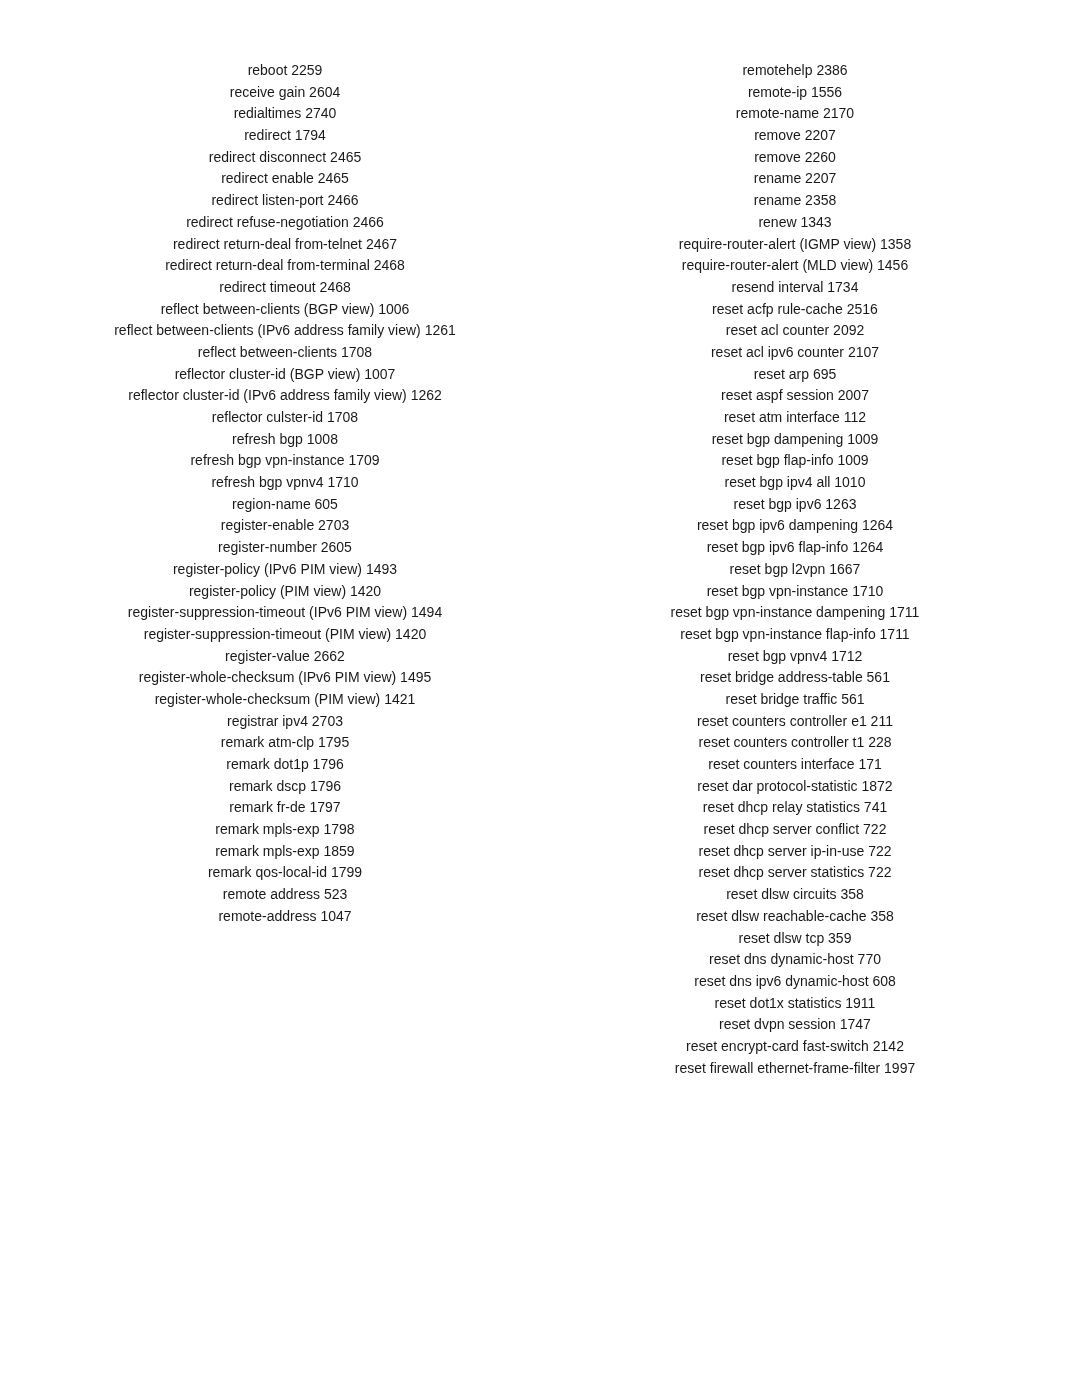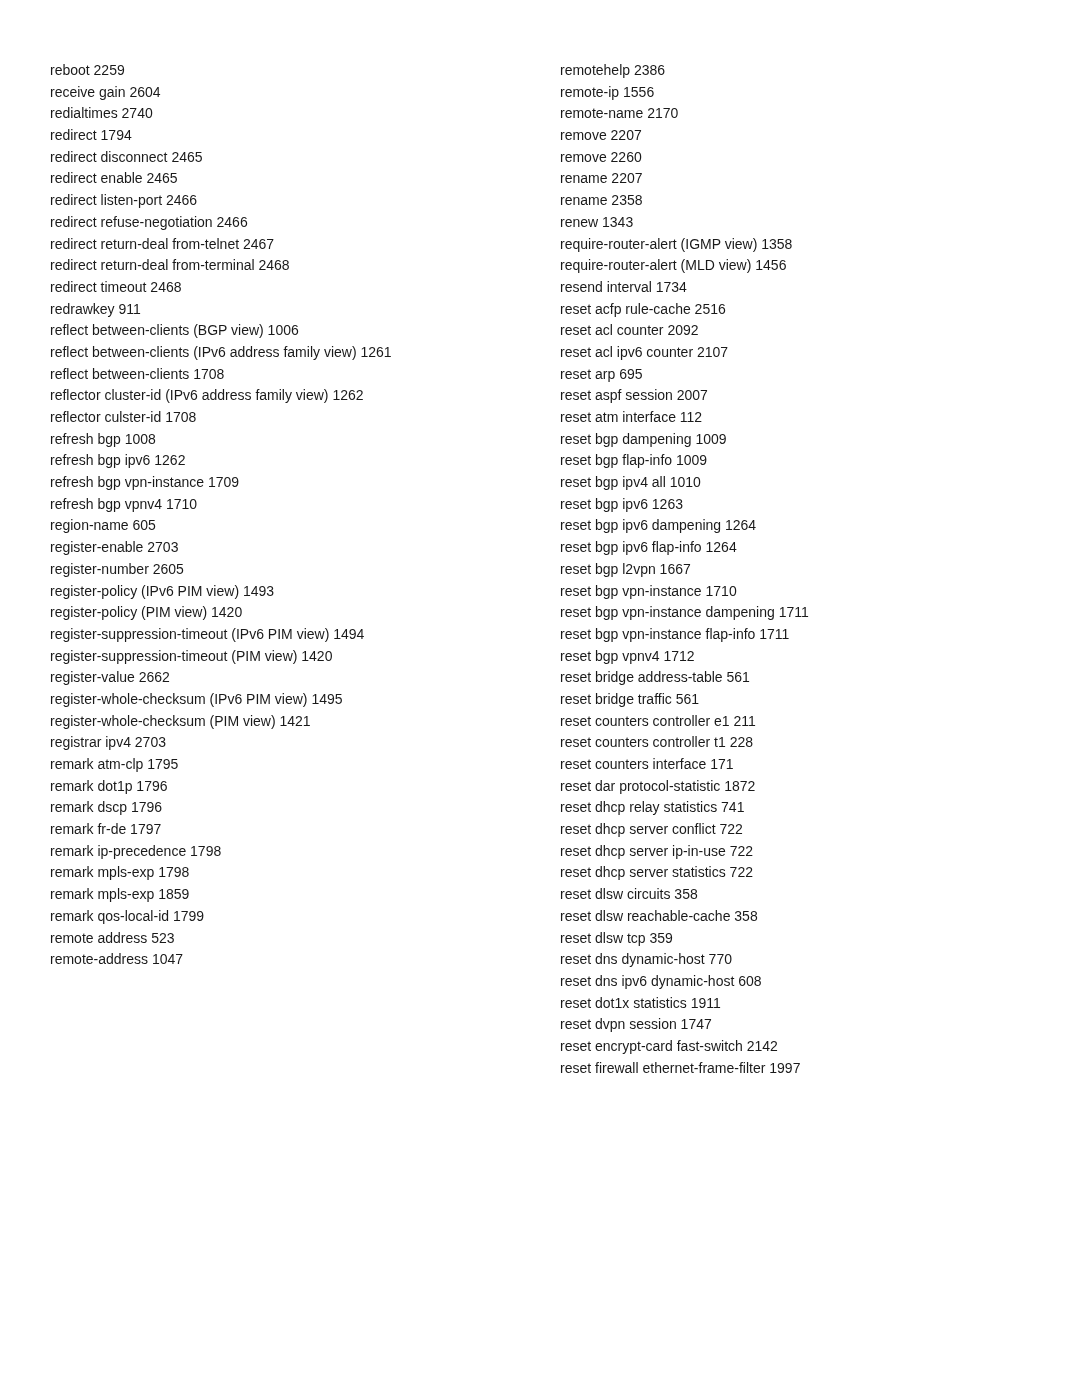--- a/index.html
+++ b/index.html
@@ -18,20 +18,21 @@
     .page-container {
       padding: 60px 50px 60px 50px;
       display: flex;
       gap: 0;
     }
     .column {
       flex: 1;
       display: flex;
       flex-direction: column;
       gap: 0;
+      text-align: center;
     }
     .left-column {
       padding-right: 30px;
     }
     .right-column {
       padding-left: 10px;
     }
     .entry {
       line-height: 1.55;
       font-size: 14px;
@@ -47,46 +48,44 @@
       <div class="entry">receive gain 2604</div>
       <div class="entry">redialtimes 2740</div>
       <div class="entry">redirect 1794</div>
       <div class="entry">redirect disconnect 2465</div>
       <div class="entry">redirect enable 2465</div>
       <div class="entry">redirect listen-port 2466</div>
       <div class="entry">redirect refuse-negotiation 2466</div>
       <div class="entry">redirect return-deal from-telnet 2467</div>
       <div class="entry">redirect return-deal from-terminal 2468</div>
       <div class="entry">redirect timeout 2468</div>
-      <div class="entry">redrawkey 911</div>
       <div class="entry">reflect between-clients (BGP view) 1006</div>
       <div class="entry">reflect between-clients (IPv6 address family view) 1261</div>
       <div class="entry">reflect between-clients 1708</div>
+      <div class="entry">reflector cluster-id (BGP view) 1007</div>
       <div class="entry">reflector cluster-id (IPv6 address family view) 1262</div>
       <div class="entry">reflector culster-id 1708</div>
       <div class="entry">refresh bgp 1008</div>
-      <div class="entry">refresh bgp ipv6 1262</div>
       <div class="entry">refresh bgp vpn-instance 1709</div>
       <div class="entry">refresh bgp vpnv4 1710</div>
       <div class="entry">region-name 605</div>
       <div class="entry">register-enable 2703</div>
       <div class="entry">register-number 2605</div>
       <div class="entry">register-policy (IPv6 PIM view) 1493</div>
       <div class="entry">register-policy (PIM view) 1420</div>
       <div class="entry">register-suppression-timeout (IPv6 PIM view) 1494</div>
       <div class="entry">register-suppression-timeout (PIM view) 1420</div>
       <div class="entry">register-value 2662</div>
       <div class="entry">register-whole-checksum (IPv6 PIM view) 1495</div>
       <div class="entry">register-whole-checksum (PIM view) 1421</div>
       <div class="entry">registrar ipv4 2703</div>
       <div class="entry">remark atm-clp 1795</div>
       <div class="entry">remark dot1p 1796</div>
       <div class="entry">remark dscp 1796</div>
       <div class="entry">remark fr-de 1797</div>
-      <div class="entry">remark ip-precedence 1798</div>
       <div class="entry">remark mpls-exp 1798</div>
       <div class="entry">remark mpls-exp 1859</div>
       <div class="entry">remark qos-local-id 1799</div>
       <div class="entry">remote address 523</div>
       <div class="entry">remote-address 1047</div>
     </div>
   <div class="column right-column" id="right-col">
   <div class="entry">remotehelp 2386</div>
       <div class="entry">remote-ip 1556</div>
       <div class="entry">remote-name 2170</div>

